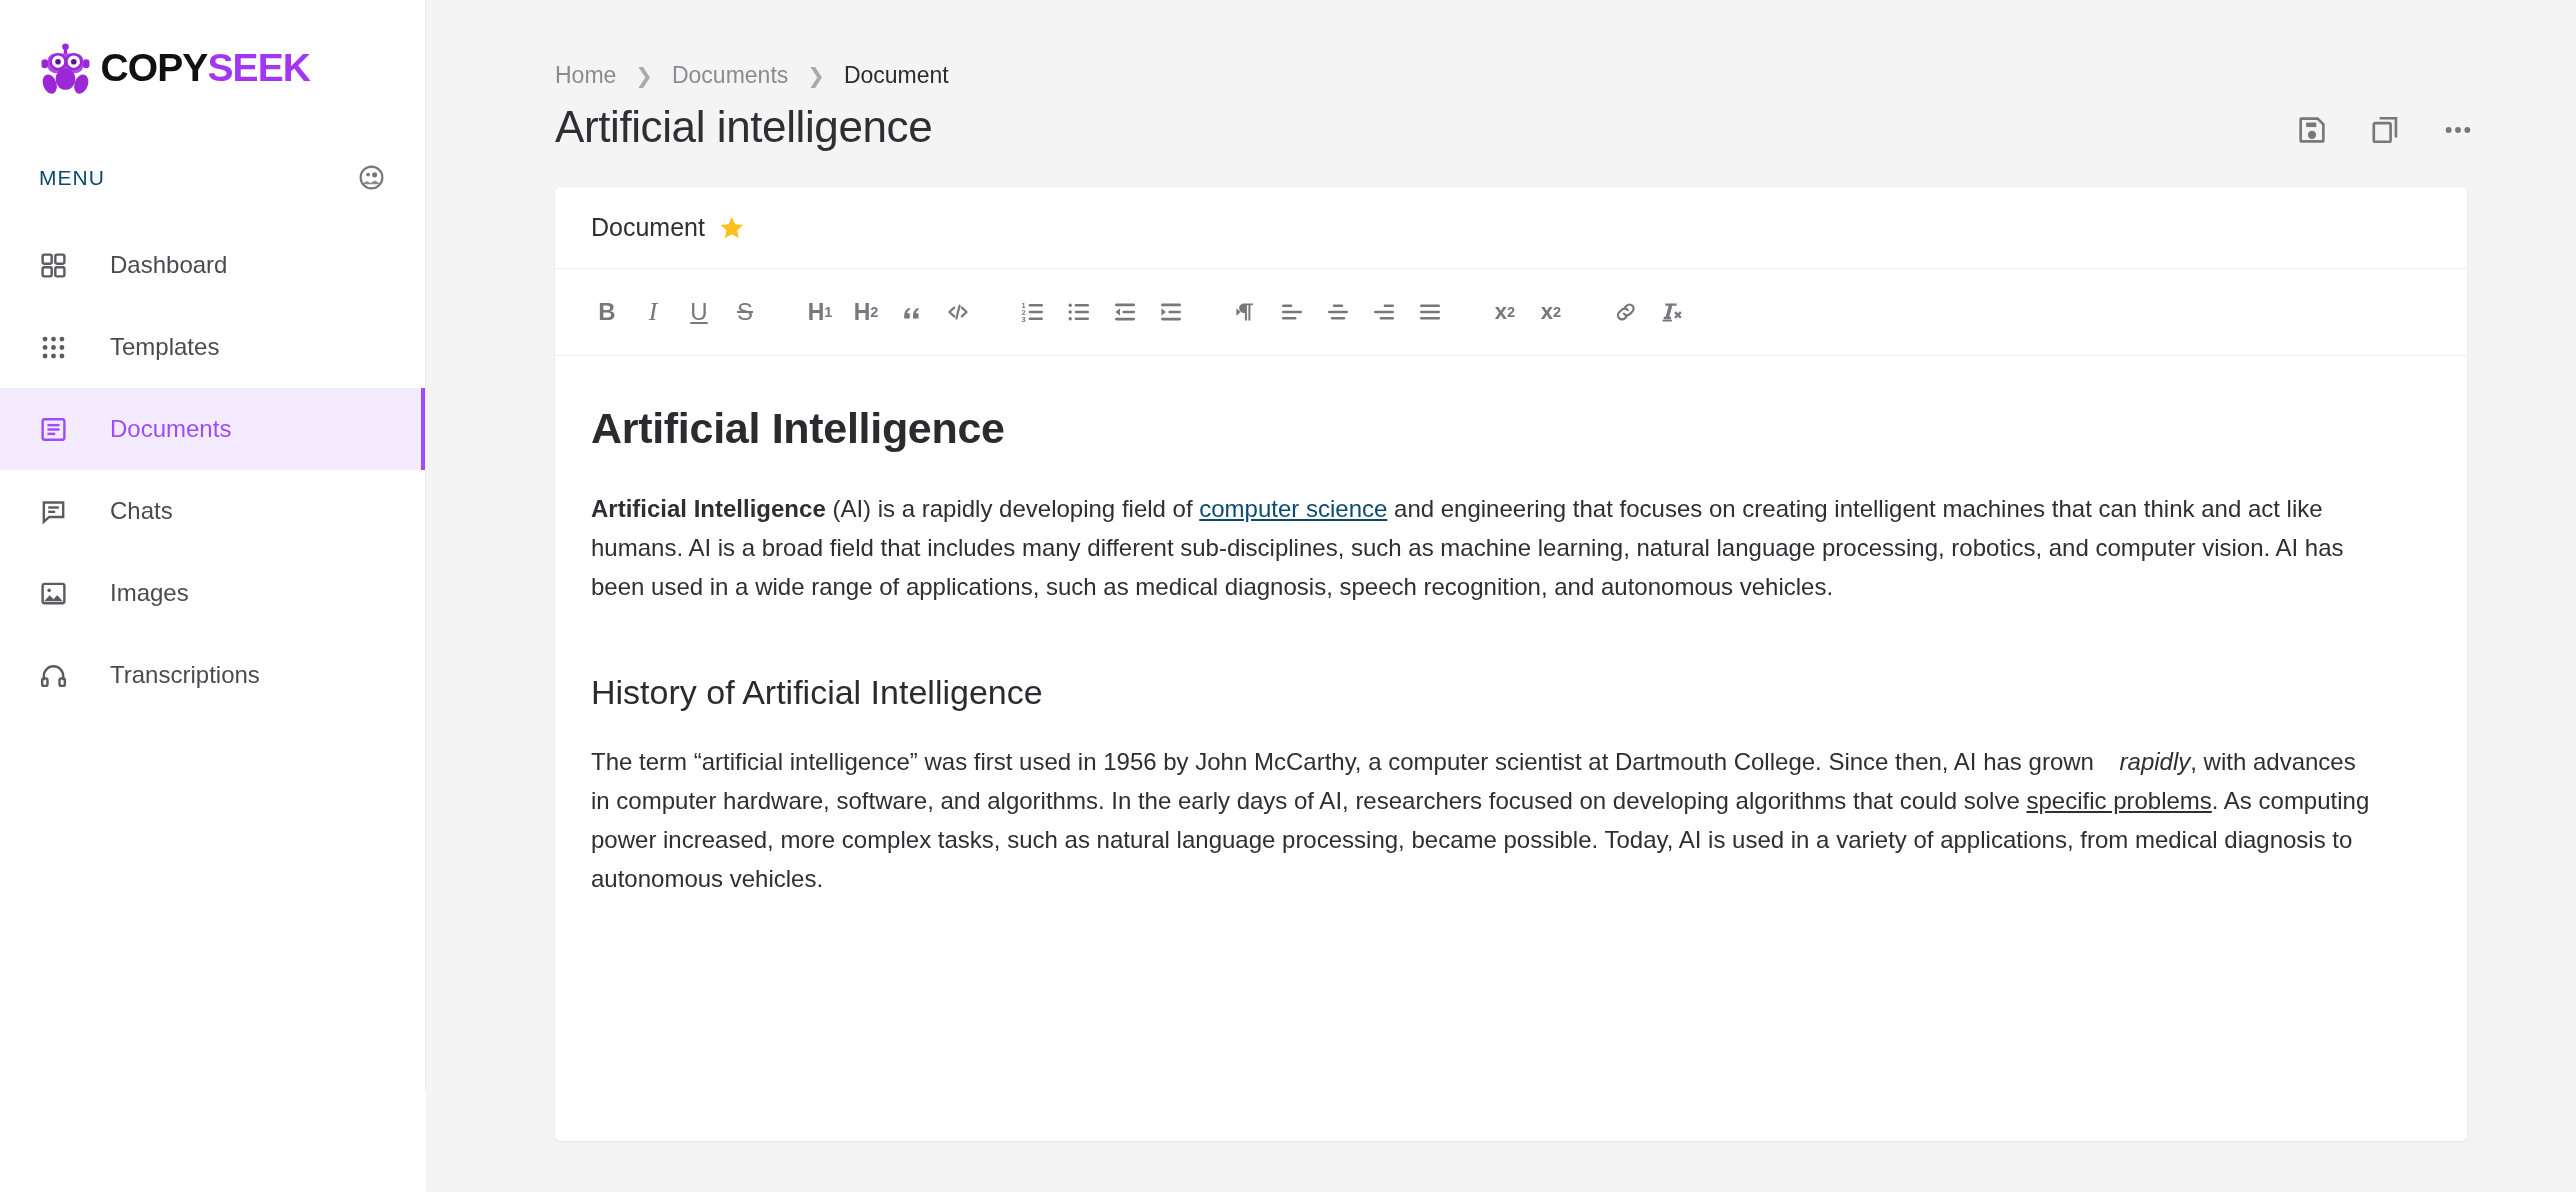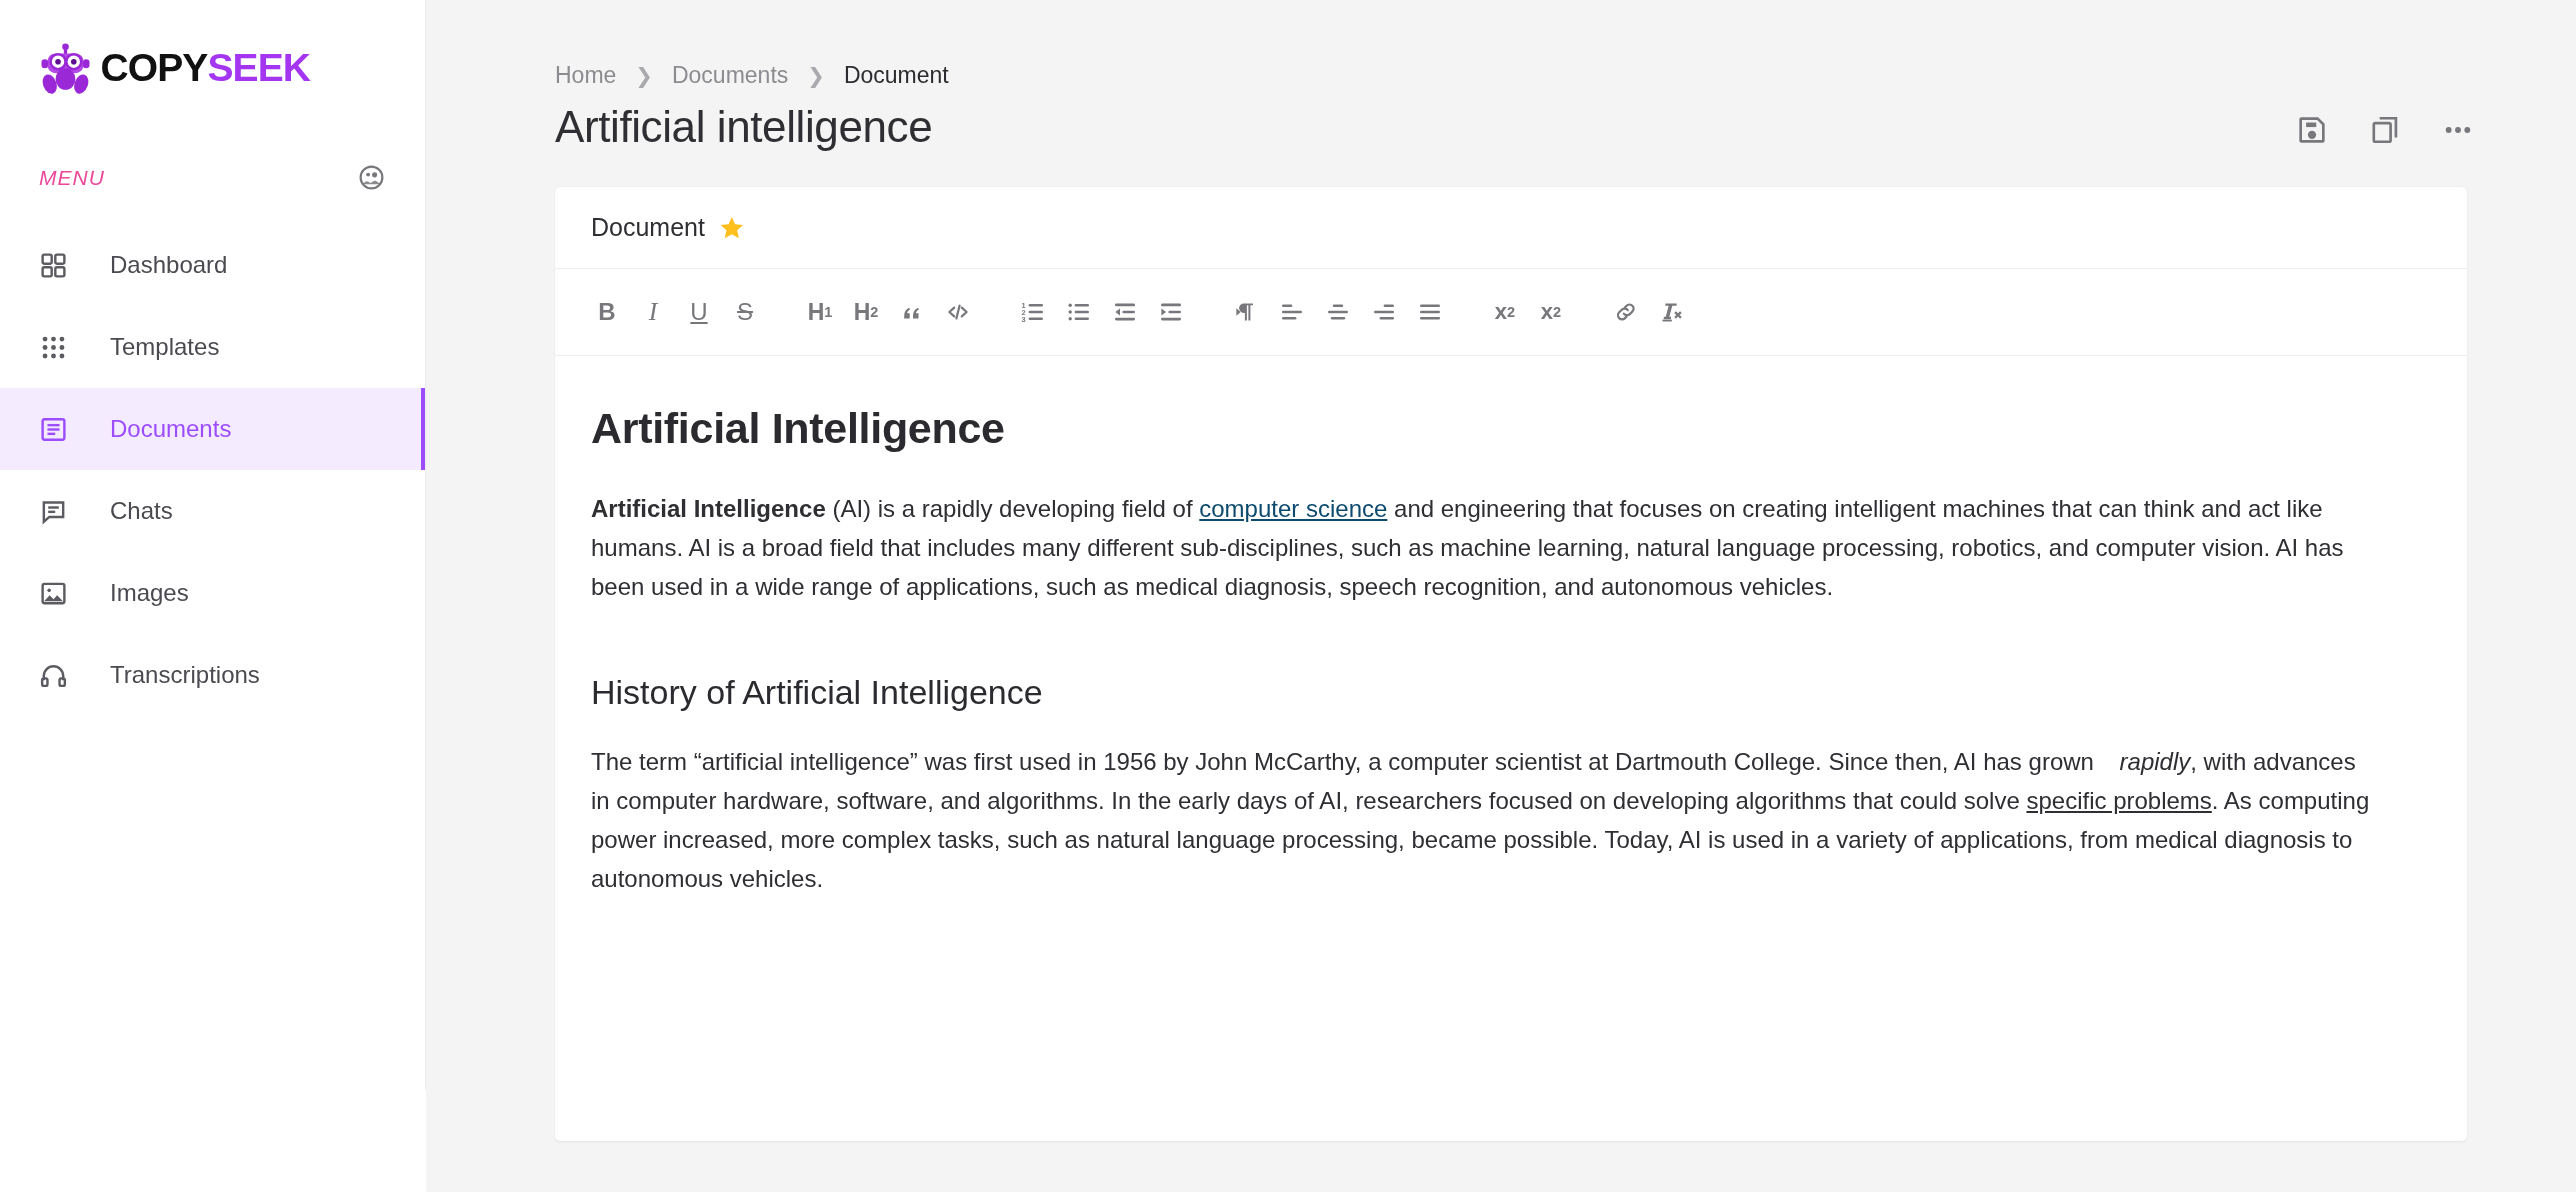--- a/index.html
+++ b/index.html
@@ -21,21 +21,21 @@
   .brand { display: flex; align-items: center; gap: 8.5px; padding: 25.6px 0 0 39px; height: 109px; }
   .brand-mark { width: 53px; height: 53px; flex: 0 0 53px; }
   .brand-text { font-size: 39px; font-weight: bold; letter-spacing: -0.9px; line-height: 1; white-space: nowrap; }
   .brand-copy { color: #111111; }
   .brand-seek { color: #a435f0; }
 
   .menu-head {
     display: flex; align-items: center; justify-content: space-between;
     padding: 0 39px 0 39px; height: 55px; margin-top: 41px;
   }
-  .menu-label { font-size: 21px; color: #ec4899; letter-spacing: 1px; font-style: italic; }
+  .menu-label { font-size: 21px; color: #0c4a6e; letter-spacing: 1px; }
   .menu-head-icon { width: 29px; height: 29px; color: #77777c; }
 
   .nav { margin-top: 19px; }
   .nav-item {
     display: flex; align-items: center; gap: 22px;
     height: 82px; padding-left: 39px;
     color: #4a4a50; font-size: 24px;
     border-right: 4.3px solid transparent;
     cursor: pointer; position: relative;
   }

